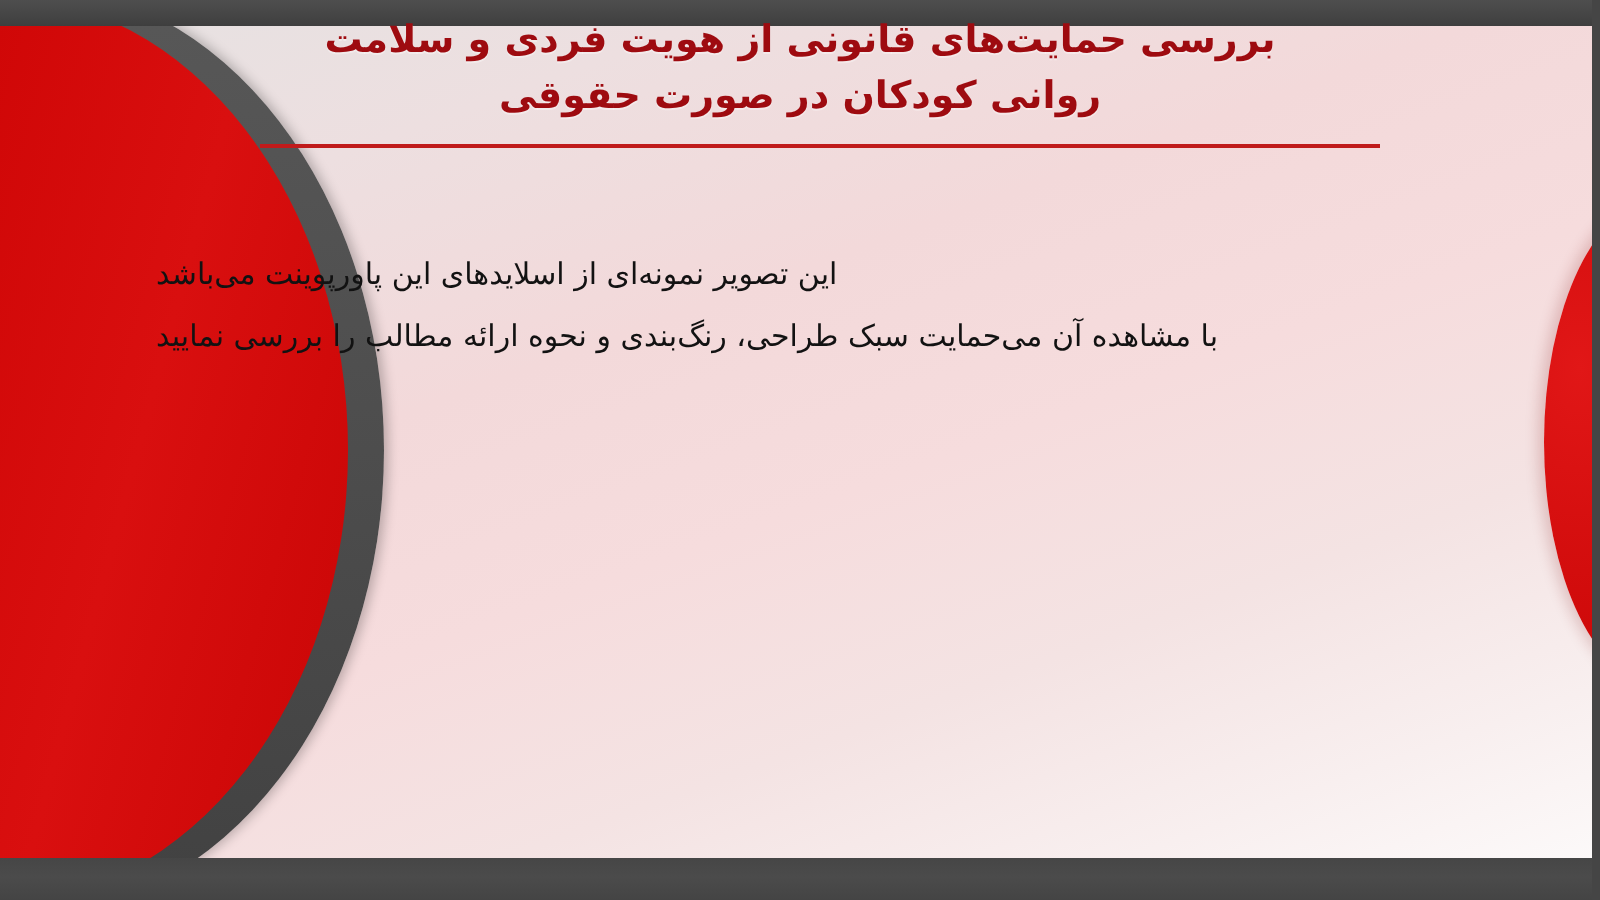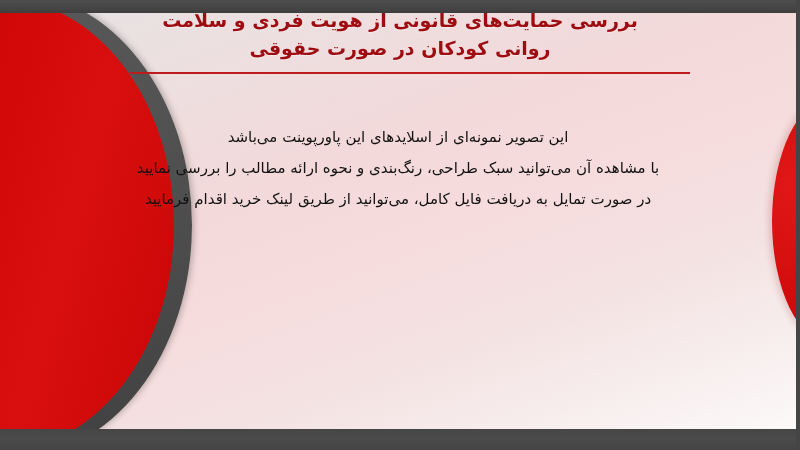--- a/index.html
+++ b/index.html
@@ -139,21 +139,21 @@
     width: 560px; height: 2px;
     background: #c01b1b;
     z-index: 7;
   }
 
   
   .body-block {
     position: absolute;
     right: 82px; top: 122px;
     width: 640px;
-    text-align: center;
+    text-align: left;
     direction: rtl;
     z-index: 7;
   }
   .body-line {
     color: #121212;
     font-size: 15px;
     line-height: 31px;
     white-space: nowrap;
   }
 </style>
@@ -186,17 +186,16 @@
   <div class="frame-right"></div>
 
   <div class="title-block">
     <div class="title-line">بررسی حمایت‌های قانونی از هویت فردی و سلامت</div>
     <div class="title-line">روانی کودکان در صورت حقوقی</div>
   </div>
   <div class="title-rule"></div>
 
   <div class="body-block">
     <div class="body-line">این تصویر نمونه‌ای از اسلایدهای این پاورپوینت می‌باشد</div>
-    <div class="body-line">با مشاهده آن می‌توانید سبک طراحی، رنگ‌بندی و نحوه ارائه مطالب را بررسی نمایید</div>
-    <div class="body-line">در صورت تمایل به دریافت فایل کامل، می‌توانید از طریق لینک خرید اقدام فرمایید</div>
+    <div class="body-line">با مشاهده آن می‌حمایت سبک طراحی، رنگ‌بندی و نحوه ارائه مطالب را بررسی نمایید</div>
   </div>
 
 </div>
 
 </body></html>

